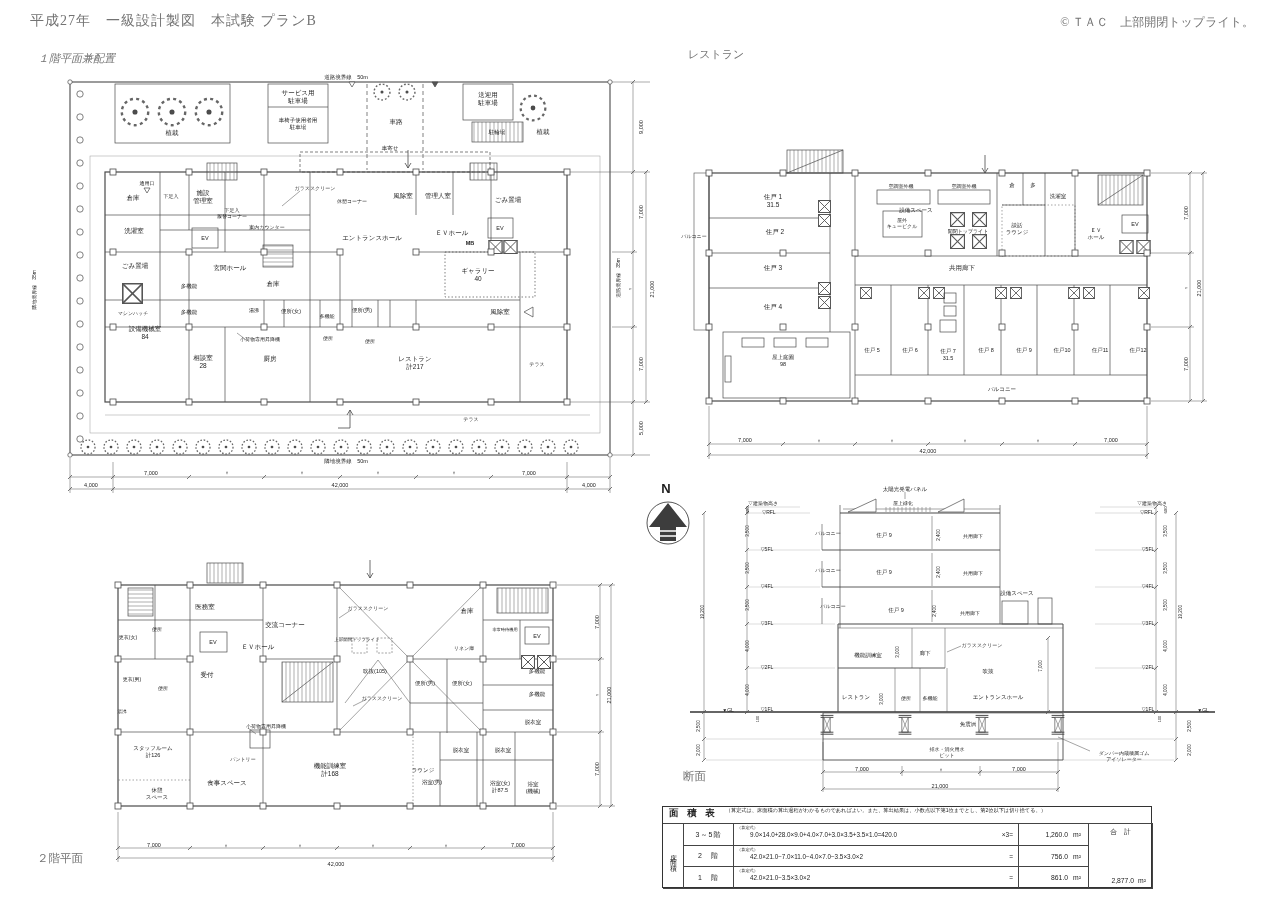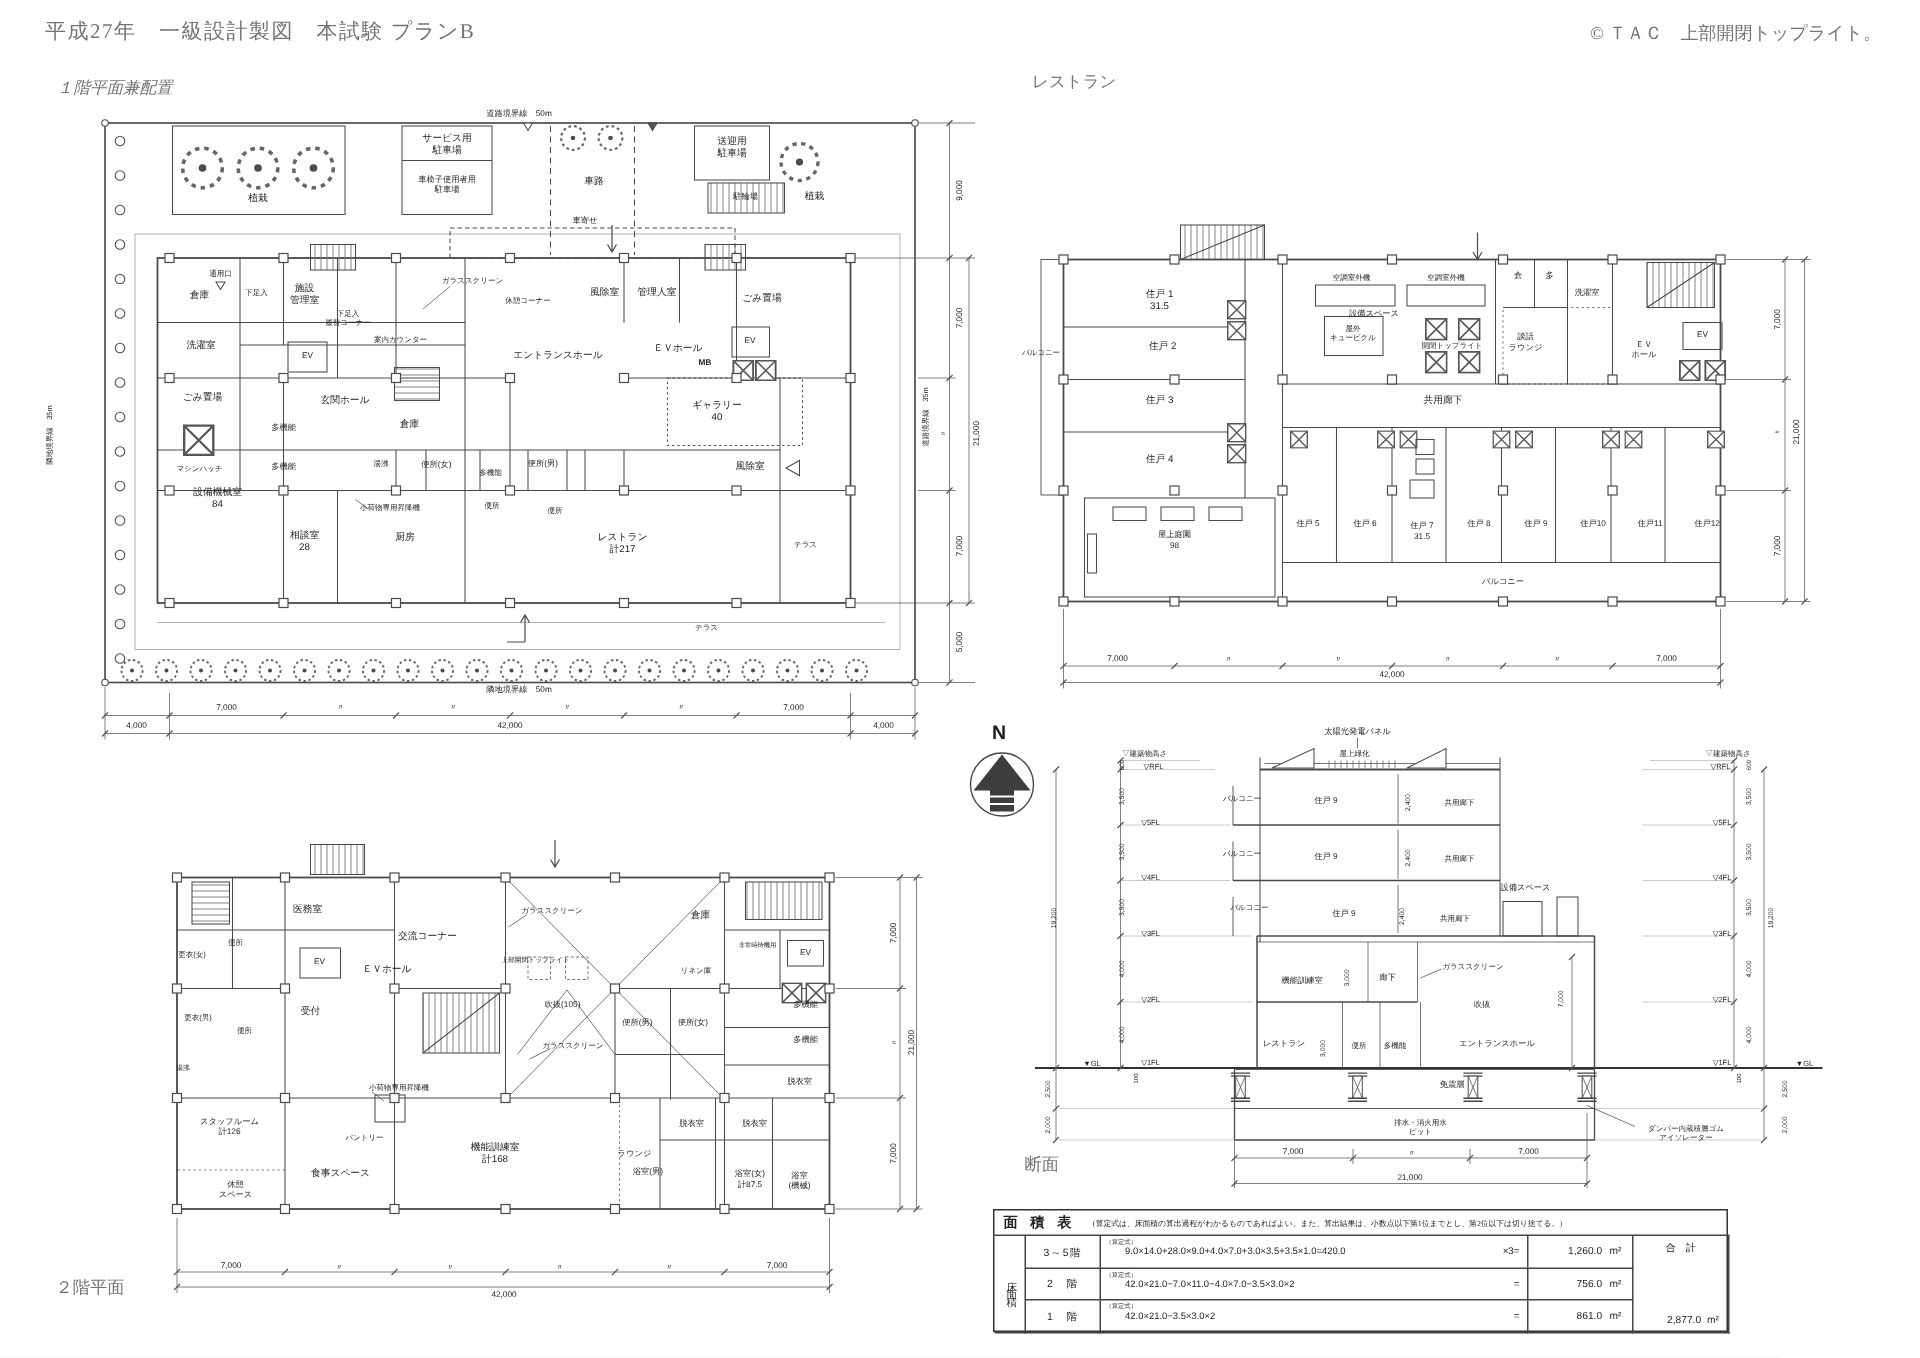--- a/index.html
+++ b/index.html
@@ -15,22 +15,22 @@
   #t-plan1{left:38px;top:51px;font-size:11px;font-style:italic;}
   #t-typical{left:688px;top:47px;font-size:11px;}
   #t-plan2{left:37px;top:851px;font-size:11.5px;}
   #t-section{left:683px;top:769px;font-size:11.5px;}
   
   #area-table{position:absolute;left:662px;top:806px;width:490px;height:82px;
               display:grid;grid-template-columns:21px 50px 285px 70px 64px;
               grid-template-rows:17px 22px 21px 22px;border:1.4px solid #333;box-sizing:border-box;background:#fff;}
   #area-table .c{border-right:0.8px solid #444;border-bottom:0.8px solid #444;box-sizing:border-box;
                  display:flex;align-items:center;justify-content:center;overflow:hidden;}
-  #at-head{grid-column:1/6;display:flex;align-items:center;gap:8px;padding-left:6px;
-           border-bottom:0.8px solid #444;box-sizing:border-box;font-family:Liberation Serif, serif;}
+  #at-head{grid-column:1/6;display:flex;gap:8px;padding-left:6px;
+           border-bottom:0.8px solid #444;box-sizing:border-box;}
   #at-head .h1{font-size:9.5px;font-weight:bold;letter-spacing:3px;}
   #at-head .h2{font-size:5.2px;color:#222;}
   #at-side{grid-row:2/5;grid-column:1;writing-mode:vertical-rl;letter-spacing:5px;font-size:7px;}
   .at-floor{font-size:7px;letter-spacing:1px;}
   .at-formula{position:relative;justify-content:flex-start !important;padding-left:16px;font-size:6.3px;}
   .at-formula .tag{position:absolute;left:3px;top:1px;font-size:4.2px;color:#333;}
   .at-formula .op{position:absolute;right:5px;font-size:6.5px;}
   .at-val{justify-content:flex-end !important;padding-right:7px;gap:5px;font-size:6.8px;}
   #at-total{grid-row:2/5;grid-column:5;border-right:none;flex-direction:column;justify-content:space-between !important;
             padding:3px 6px 4px 6px;box-sizing:border-box;font-size:6.8px;}

